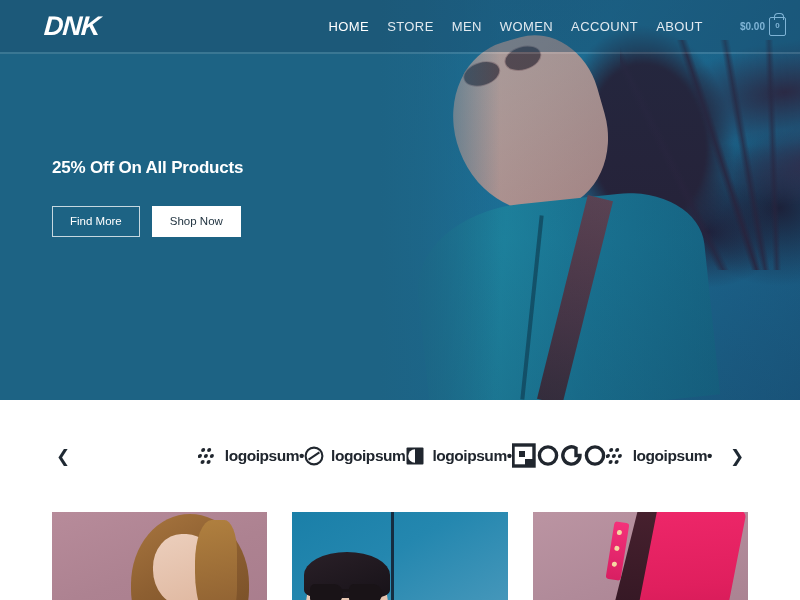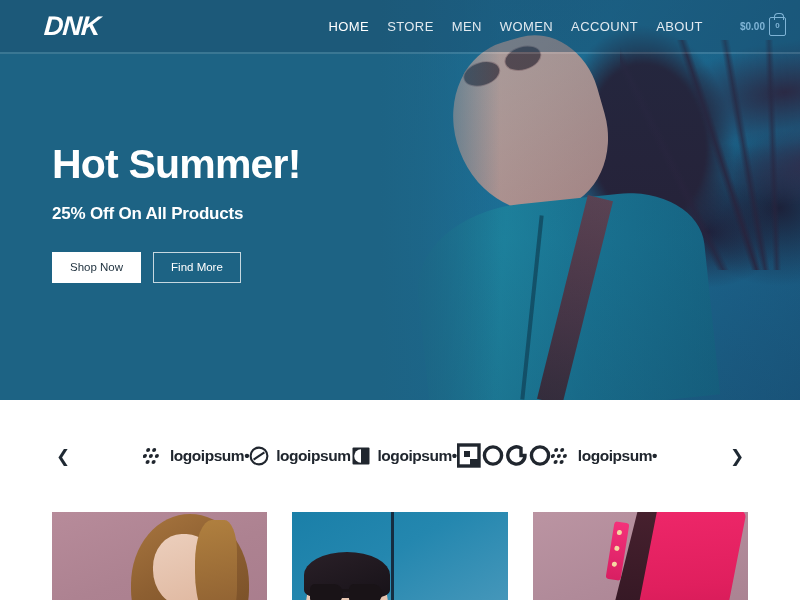--- a/index.html
+++ b/index.html
@@ -262,21 +262,21 @@
     font-size:17px;
     text-align:center;
     cursor:pointer;
     user-select:none;
     line-height:1;
   }
   .brand-track {
     flex:1;
     display:flex;
     align-items:center;
-    justify-content:center;
+    justify-content:flex-end;
     padding:0 14px;
   }
   .brand {
     display:flex;
     align-items:center;
     gap:7px;
   }
   .brand-mark { flex:0 0 auto; display:block; }
   .brand-name {
     font-size:15.5px;
@@ -440,26 +440,25 @@
       <span class="cart-bag">
         <span class="cart-count">0</span>
       </span>
     </div>
   </div>
   <div class="header-divider"></div>
 
   <div class="hero-content">
     <h1 class="hero-title">
       <br>
-      <span>Hot Summer!</span>
     </h1>
     <div class="hero-sub">25% Off On All Products</div>
     <div class="hero-buttons">
+      <button class="btn btn-ghost">Find More</button>
       <button class="btn btn-primary">Shop Now</button>
-      <button class="btn btn-ghost">Find More</button>
     </div>
   </div>
 </div>
 
 <div class="brands">
   <div class="carousel-arrow">❮</div>
 
   <div class="brand-track">
 
     <div class="brand">

